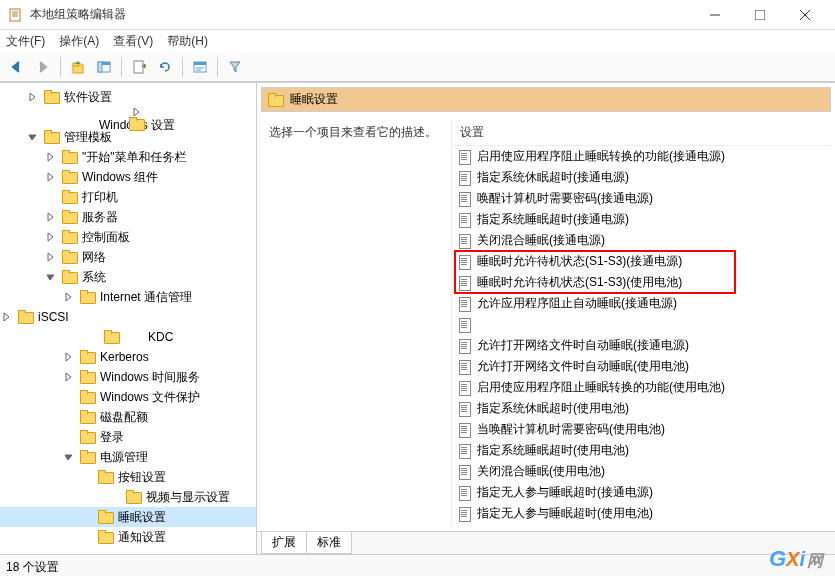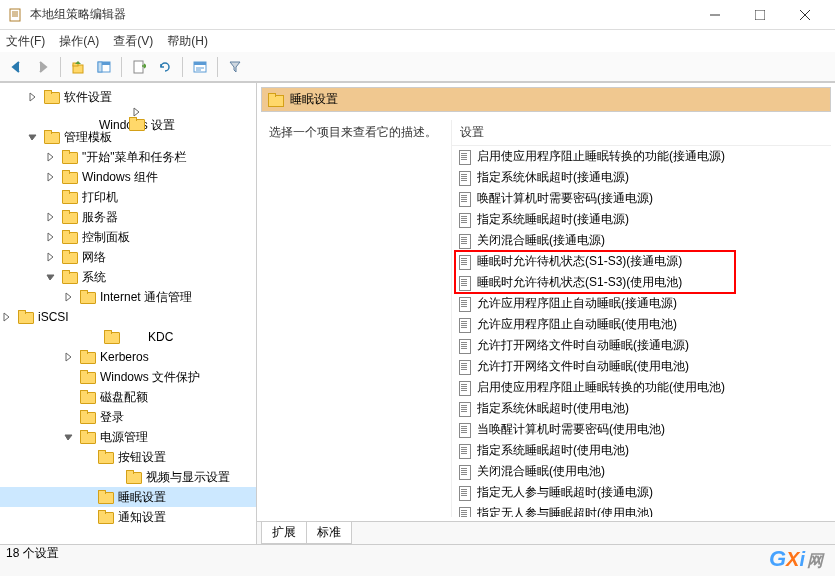--- a/index.html
+++ b/index.html
@@ -44,21 +44,21 @@
 .list-body::-webkit-scrollbar-track { background: #f0f0f0; }
 .setting { display: flex; align-items: center; height: 21px; padding: 0 6px; white-space: nowrap; }
 .setting .doc-icon { width: 14px; height: 14px; margin-right: 5px; display: inline-block; position: relative; }
 .setting .doc-icon::before { content: ""; position: absolute; left: 1px; top: 0; width: 10px; height: 13px; background: #fff; border: 1px solid #888; }
 .setting .doc-icon::after { content: ""; position: absolute; left: 3px; top: 3px; width: 6px; height: 1px; background: #888; box-shadow: 0 2px 0 #888, 0 4px 0 #888, 0 6px 0 #888; }
 .setting .lbl { font-size: 12px; color: #000; }
 .highlight-box { position: absolute; border: 2px solid #ff0000; pointer-events: none; }
 .tabs { height: 23px; display: flex; align-items: flex-start; padding-left: 4px; border-top: 1px solid #ccc; background: #f8f8f8; }
 .tab { padding: 2px 10px; border: 1px solid #ccc; border-top: none; background: #fff; font-size: 12px; margin-right: -1px; }
 .tab.active { background: #fff; }
-.statusbar { height: 32px; border-top: 1px solid #ccc; display: flex; align-items: flex-start; padding: 0 6px; font-size: 12px; background: #f8f8f8; }
+.statusbar { height: 22px; border-top: 1px solid #ccc; display: flex; align-items: flex-end; padding: 0 6px; font-size: 12px; background: #f8f8f8; }
 .watermark { position: absolute; right: 12px; bottom: 4px; display: flex; align-items: baseline; font-style: italic; font-weight: bold; opacity: 0.9; }
 .watermark .g { color: #3399ff; font-size: 22px; }
 .watermark .x { color: #ff6600; font-size: 20px; }
 .watermark .i { color: #3399ff; font-size: 20px; }
 .watermark .net { color: #888; font-size: 16px; margin-left: 2px; }
 svg { display: block; }
 </style>
 </head>
 <body>
 
@@ -302,20 +302,31 @@
                 <svg width="10" height="10">
                   <path d="M2 1 L7 5 L2 9 Z" fill="none" stroke="#666"></path>
                 </svg>
               </span>
               <span class="folder-icon"></span>
               <span class="label">Kerberos</span>
             </div>
           </li>
           <li>
             <div class="node" style="padding-left: 62px;">
+              <span class="toggle">
+                <svg width="10" height="10">
+                  <path d="M2 1 L7 5 L2 9 Z" fill="none" stroke="#666"></path>
+                </svg>
+              </span>
+              <span class="folder-icon"></span>
+              <span class="label">Windows 时间服务</span>
+            </div>
+          </li>
+          <li>
+            <div class="node" style="padding-left: 62px;">
               <span class="toggle"></span>
               <span class="folder-icon"></span>
               <span class="label">Windows 文件保护</span>
             </div>
           </li>
           <li>
             <div class="node" style="padding-left: 62px;">
               <span class="toggle"></span>
               <span class="folder-icon"></span>
               <span class="label">磁盘配额</span>
@@ -409,21 +420,20 @@
               <div class="setting">
                 <span class="doc-icon"></span>
                 <span class="lbl">睡眠时允许待机状态(S1-S3)(使用电池)</span>
               </div>
               <div class="setting">
                 <span class="doc-icon"></span>
                 <span class="lbl">允许应用程序阻止自动睡眠(接通电源)</span>
               </div>
               <div class="setting">
                 <span class="doc-icon"></span>
-                <span class="lbl">允许应用程序阻止自动睡眠(使用电池)</span>
               </div>
               <div class="setting">
                 <span class="doc-icon"></span>
                 <span class="lbl">允许打开网络文件时自动睡眠(接通电源)</span>
               </div>
               <div class="setting">
                 <span class="doc-icon"></span>
                 <span class="lbl">允许打开网络文件时自动睡眠(使用电池)</span>
               </div>
               <div class="setting">

